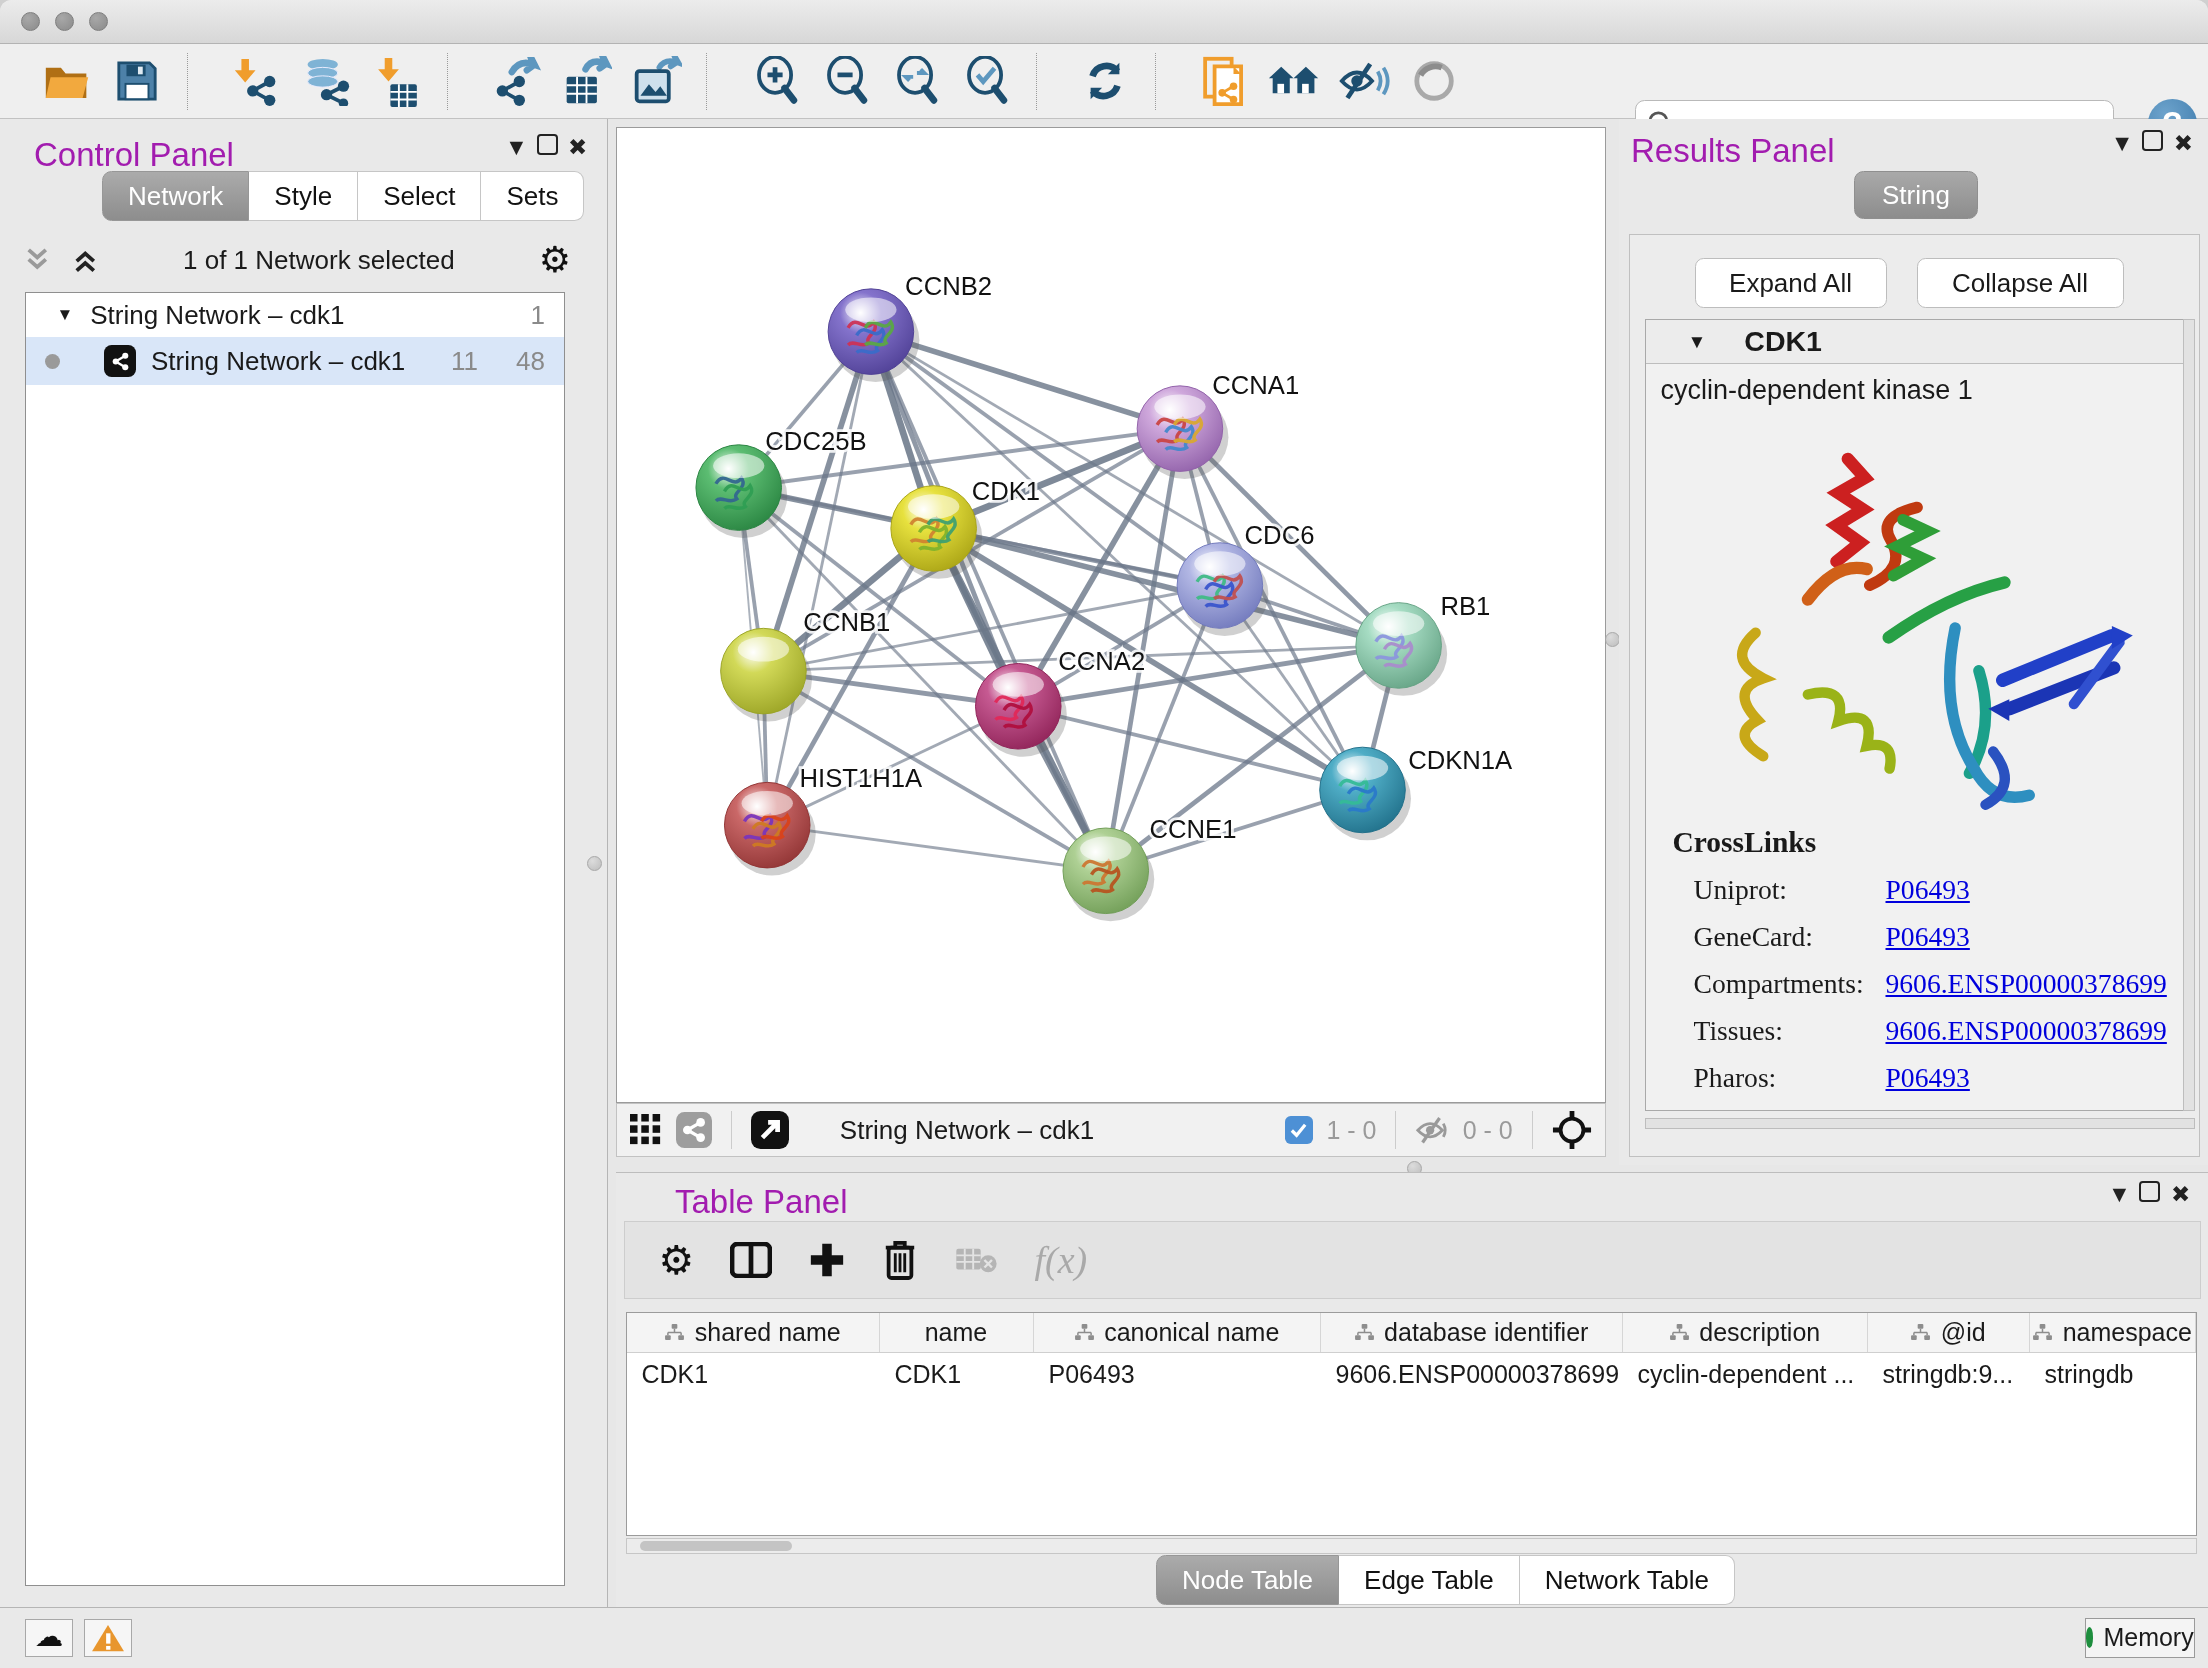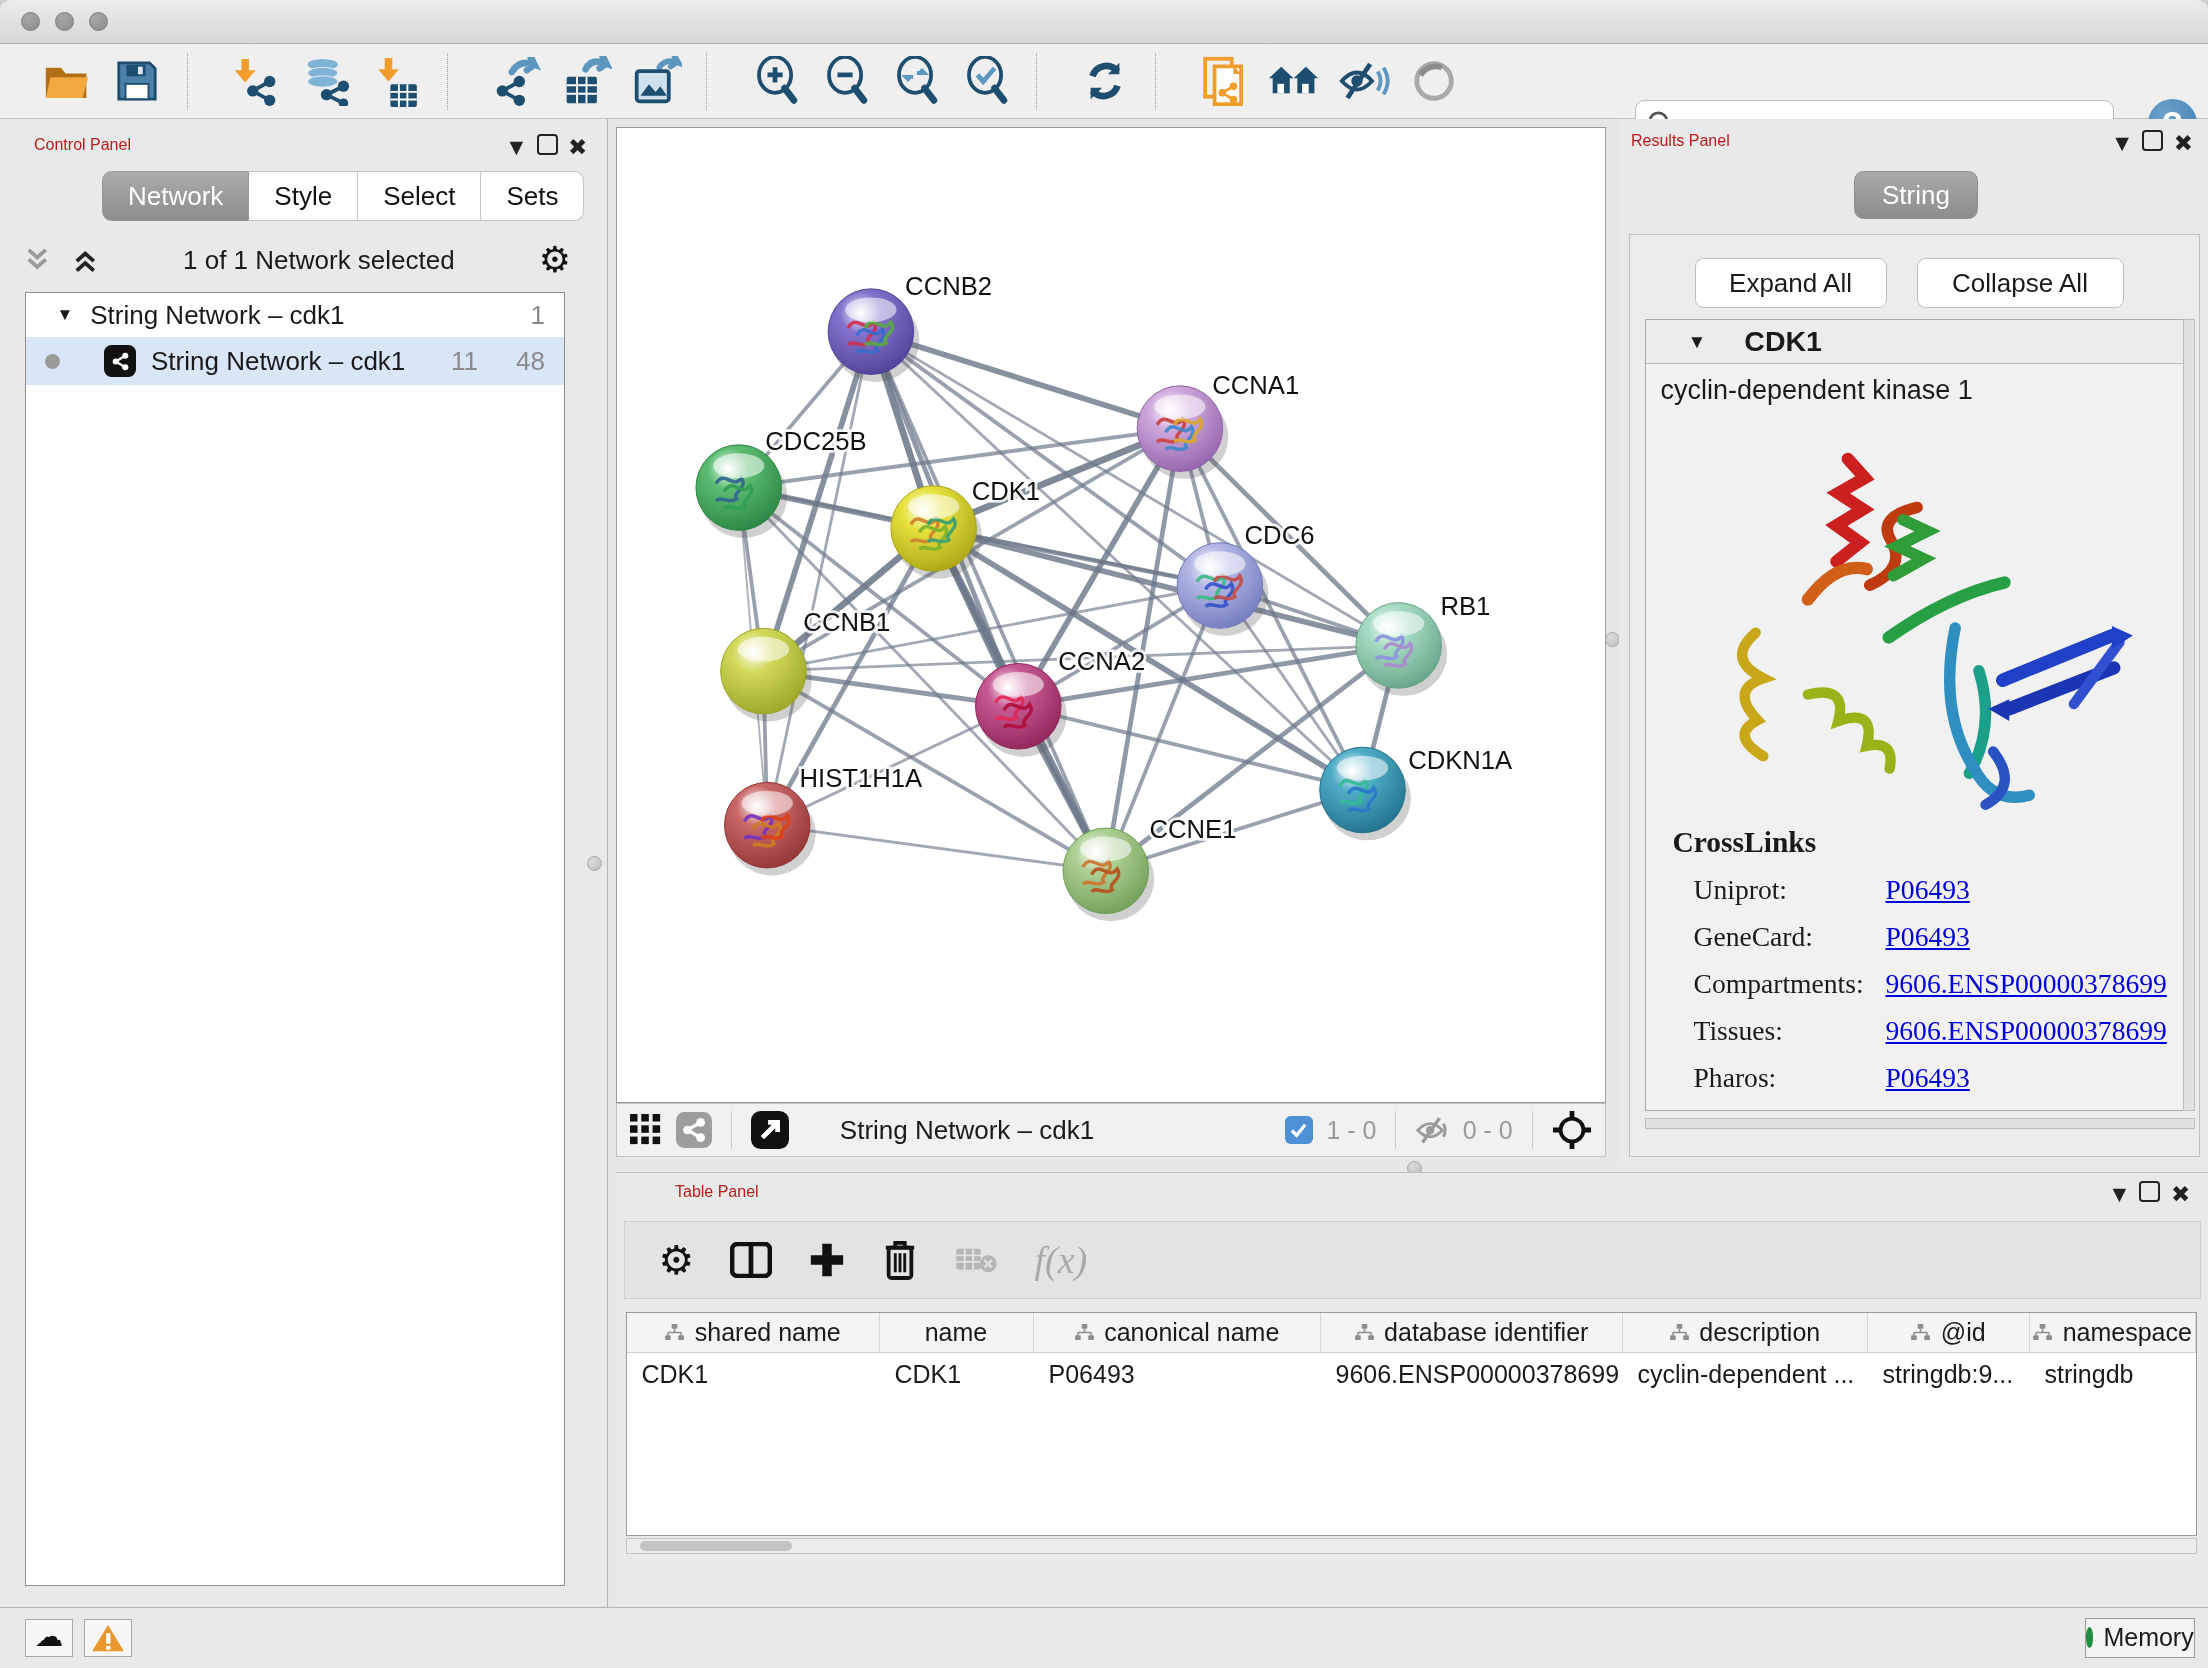--- a/index.html
+++ b/index.html
@@ -35,21 +35,21 @@
     background:#fff; border:1.9px solid #b9b9b9; border-radius:9.5px;
     display:flex; align-items:center; padding-left:11.4px;
   }
   .searchbox input { border:none; outline:none; font-size:25px; width:399px; background:transparent; }
   .helpbtn {
     position:absolute; left:2148px; top:55px; width:49px; height:49px; border-radius:50%;
     background:radial-gradient(circle at 35% 30%, #6da3cc, #3d7aab);
     color:#fff; font-size:34px; font-weight:bold; display:flex; align-items:center; justify-content:center;
   }
   
-  .panel-title { font-size:16px; color:#b91c1c; }
+  .panel-title { font-size:33px; color:#a21caf; }
   .win-ctl { font-size:23px; color:#222; width:32px; text-align:center; display:inline-block; }
   .maxbox { width:21px; height:21px; border:2.9px solid #222; border-radius:3.8px; display:inline-block; }
   .tab { display:inline-block; font-size:26px; padding:8.6px 25px; background:#fff; color:#111;
          border:1px solid #c6c6c6; border-left:none; }
   .tab:first-child { border-left:1px solid #c6c6c6; border-radius:9.5px 0 0 9.5px;margin-left:32px; }
   .tab:last-child { border-radius:0 9.5px 9.5px 0; }
   .tab.selected { background:linear-gradient(#ababab,#8d8d8d); color:#fff; border-color:#979797; }
   
   .control-panel {
     position:absolute; left:0; top:119px; width:608px; height:1488px;
@@ -767,20 +767,21 @@
             <div class="tp-cell" style="width: 302px; flex: 0 0 302px;">9606.ENSP00000378699</div>
             <div class="tp-cell" style="width: 245px; flex: 0 0 245px;">cyclin-dependent ...</div>
             <div class="tp-cell" style="width: 162px; flex: 0 0 162px;">stringdb:9...</div>
             <div class="tp-cell" style="width: 166px; flex: 0 0 166px;">stringdb</div>
           </div>
         </div>
     </div>
     <div class="tp-hscroll">
         <span class="tp-thumb"></span>
       </div>
+    <div class="tp-tabs" id="tbl-tabs"><span class="tab selected">Node Table</span><span class="tab">Edge Table</span><span class="tab">Network Table</span></div>
   </div>
 
   <div class="bottombar">
     <span class="bb-btn" style="left:25px;">
       <span class="cloud-glyph">☁</span>
     </span>
     <span class="bb-btn" style="left:84px;">
       <svg width="34" height="30" viewBox="0 0 36 32">
         <path d="M18 2 L35 30 H1 Z" fill="#e8962e"></path>
         <rect x="16" y="11" width="4.6" height="11" fill="#fff"></rect>

